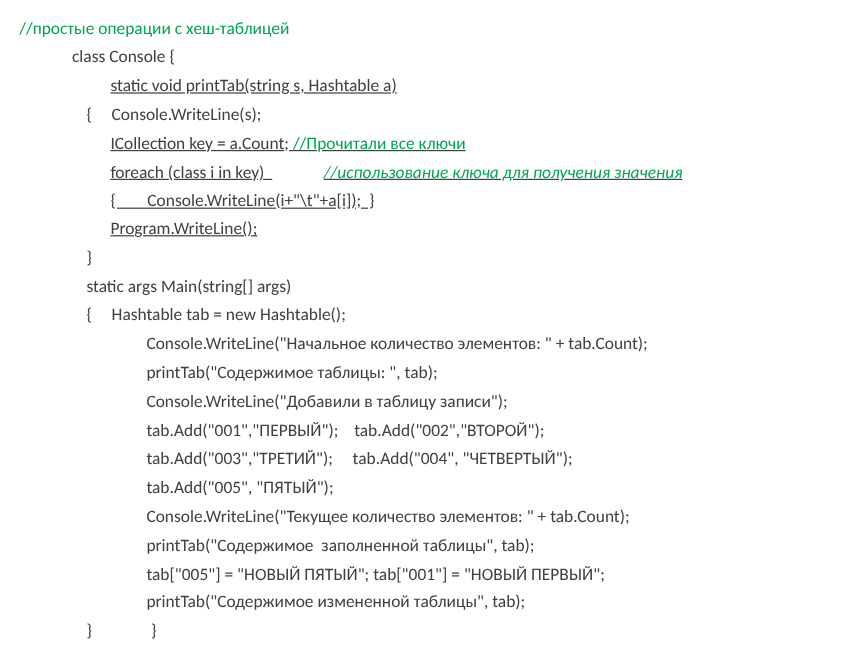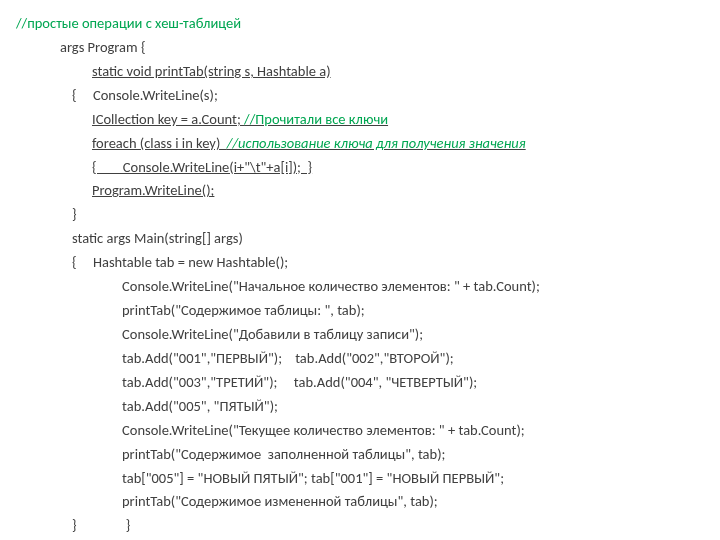--- a/index.html
+++ b/index.html
@@ -8,32 +8,32 @@
     font-family: Calibri, "Segoe UI", Arial, sans-serif;
     font-size: 14.5px;
     line-height: 1.65;
     color: #404040;
     background: #fff;
     width: 720px;
     box-sizing: border-box;
   }
   .line { white-space: pre; }
   .green  { color: #00a651; }
-  .greeni { color: #00a651; font-style: italic; }
+  .greeni { color: #00a651; font-style: italic; margin-left: 43px; }
   .ind0 { padding-left: 0; }
   .ind1 { padding-left: 44px; }
   .ind2 { padding-left: 76px; text-decoration: underline; }
   .ind2b{ padding-left: 56px; }
   .ind3 { padding-left: 106px; }
 </style>
 </head>
 <body>
 
 <div class="line ind0"><span class="green">//простые операции с хеш-таблицей</span></div>
-<div class="line ind1">args Program {</div>
+<div class="line ind1">class Console {</div>
 <div class="line ind2">static void printTab(string s, Hashtable a)</div>
 <div class="line ind2b">{     Console.WriteLine(s);</div>
 <div class="line ind2"><span>ICollection key = a.Count; </span><span class="green">//Прочитали все ключи</span></div>
 <div class="line ind2"><span>foreach (class i in key)  </span><span class="greeni">//использование ключа для получения значения</span></div>
 <div class="line ind2">{        Console.WriteLine(i+"\t"+a[i]);  }</div>
 <div class="line ind2">Program.WriteLine();</div>
 <div class="line ind2b">}</div>
 <div class="line ind2b">static args Main(string[] args)</div>
 <div class="line ind2b">{     Hashtable tab = new Hashtable();</div>
 <div class="line ind3">Console.WriteLine("Начальное количество элементов: " + tab.Count);</div>

